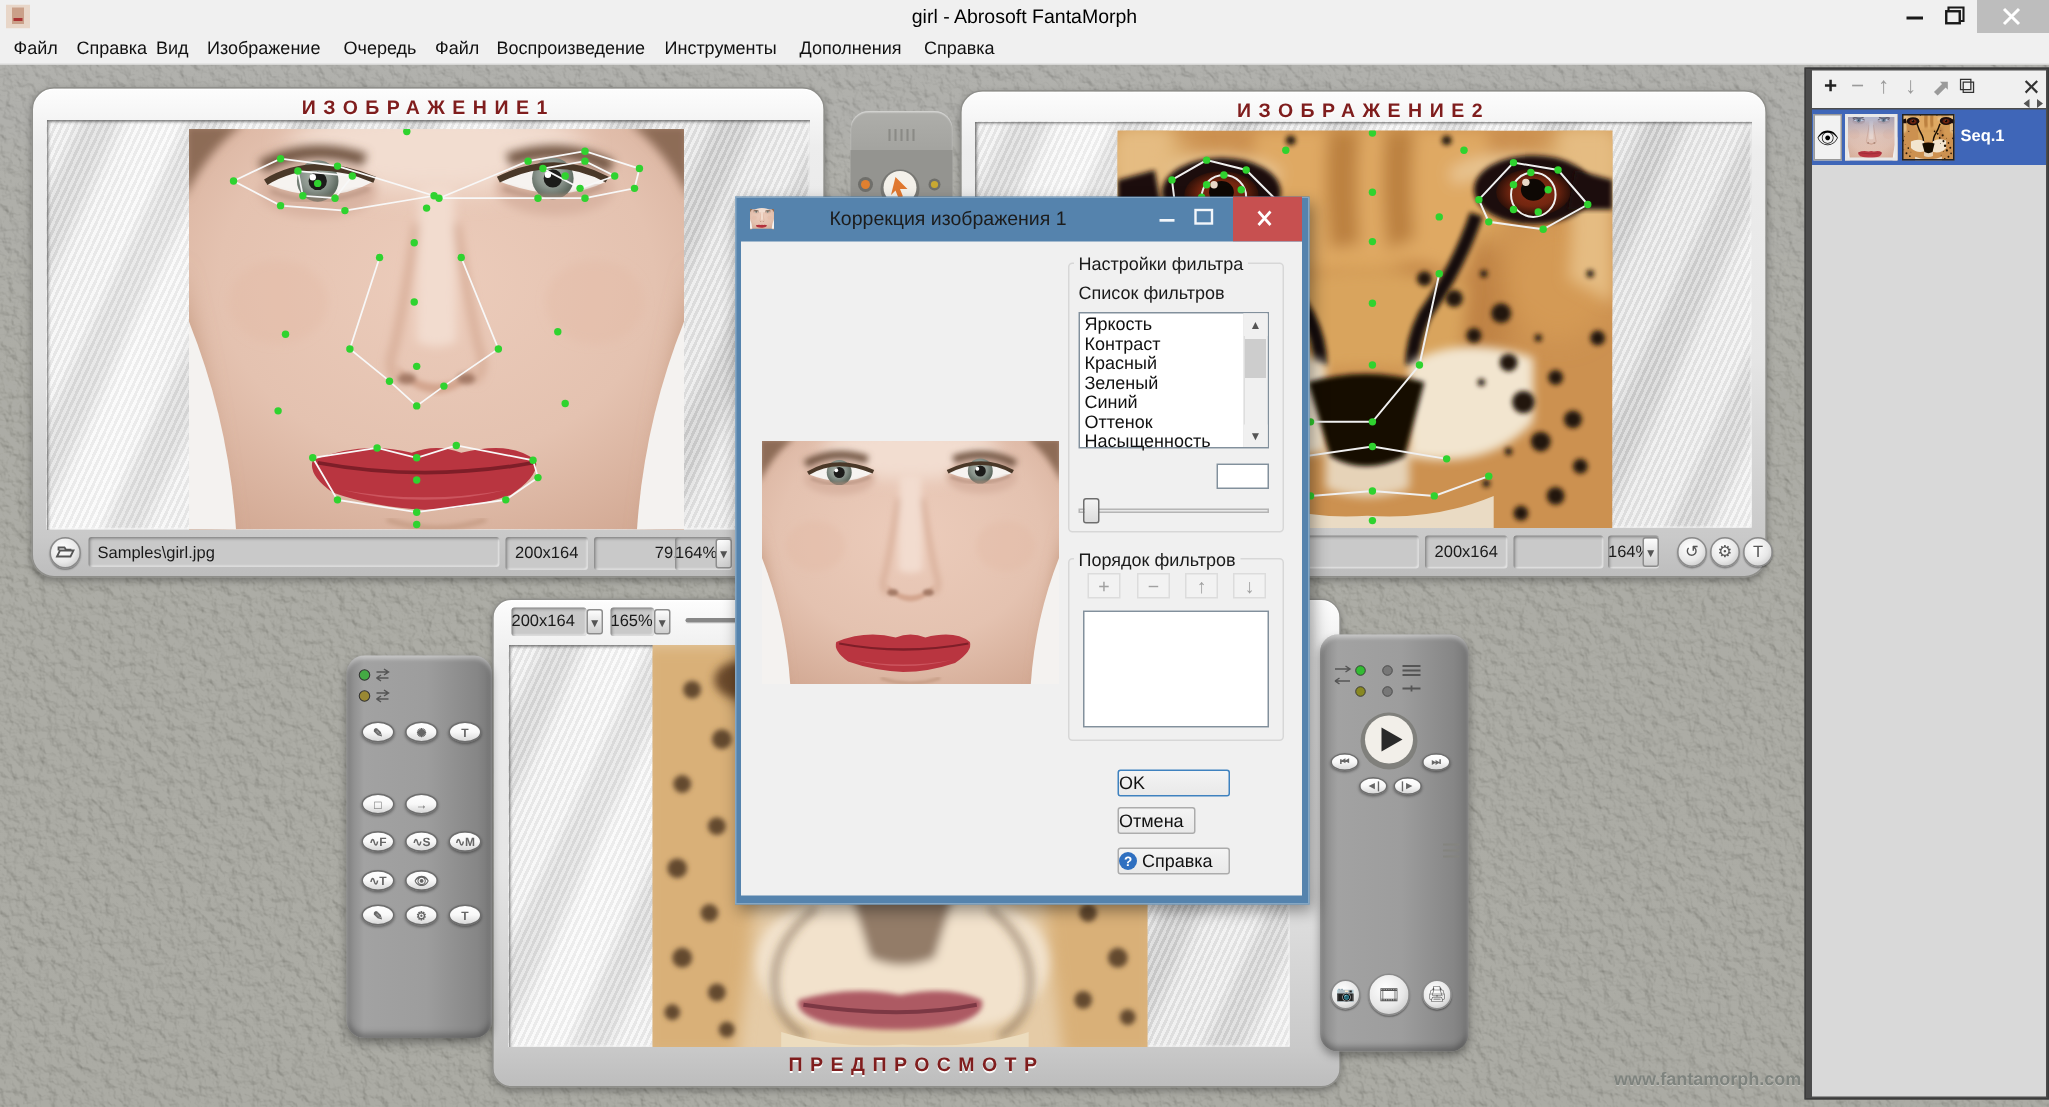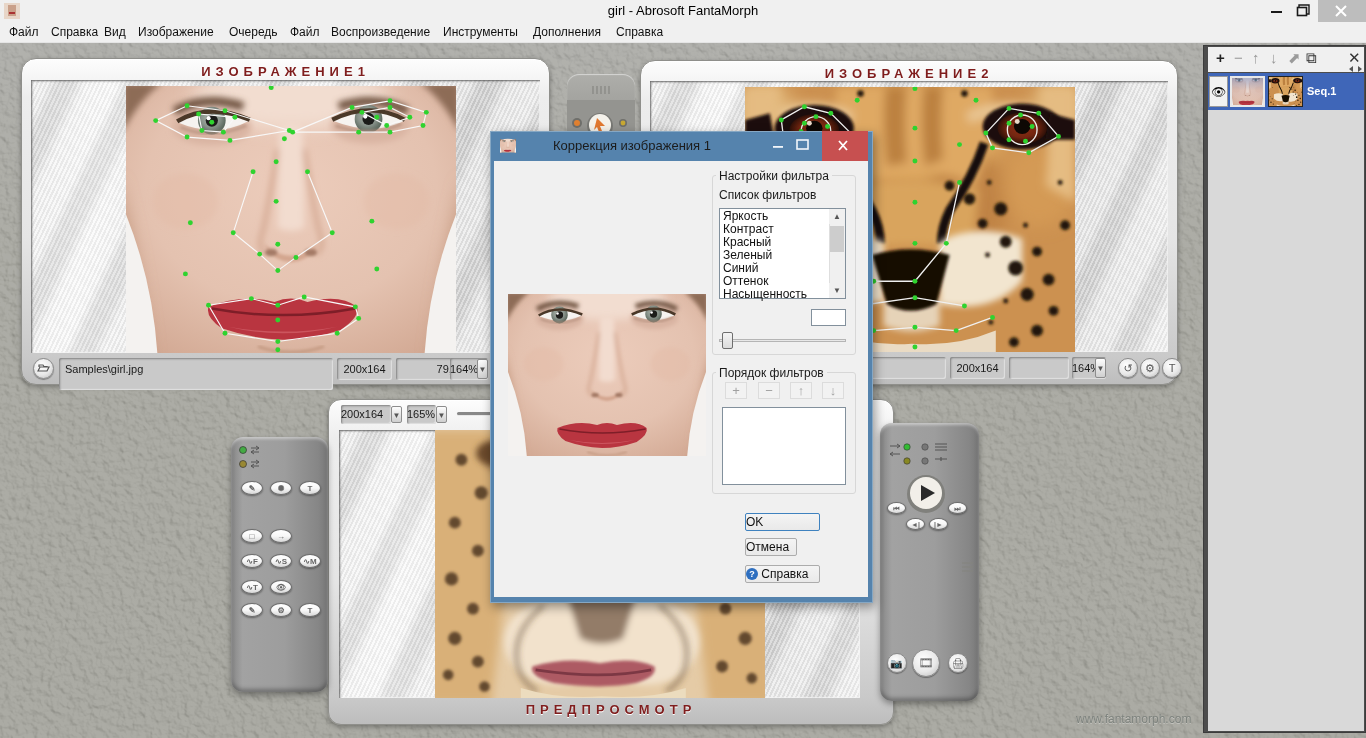--- a/index.html
+++ b/index.html
@@ -28,21 +28,21 @@
 #sbrow{left:1208px;top:73px;width:156px;height:37px;background:#3f66b8}
 #sbbody{left:1208px;top:110px;width:156px;height:621px;background:#d9d9d9}
 #dialog{left:490px;top:131px;width:383px;height:472px;background:#5583ad;box-shadow:0 0 0 1px #86a7c3 inset, 2px 4px 10px rgba(0,0,0,.4)}
 #dlgcontent{left:494px;top:161px;width:374px;height:436px;background:#f0f0f0}
 #dlgtitle{left:553px;top:138px;font-size:13px;color:#1c1c1c}
 .grp{border:1px solid #d7d7d7;border-radius:3px}
 .grplbl{position:absolute;background:#f0f0f0;font-size:12px;color:#1a1a1a;padding:0 3px}
 .white{background:#fff;border:1px solid #82909c}
 .btn{background:linear-gradient(180deg,#f4f4f4,#e9e9e9);border:1px solid #acacac;border-radius:2px;font-size:12px;color:#111;}
 .gbtn{background:#f2f2f2;border:1px solid #dcdcdc;color:#a0a0a0;text-align:center;font-size:13px}
-#url{left:1076px;top:712px;font-size:12px;font-weight:normal;color:#7e837e;text-shadow:0 1px 0 rgba(255,255,255,.3)}
+#url{left:1076px;top:712px;font-size:12px;font-weight:bold;color:#7e837e;text-shadow:0 1px 0 rgba(255,255,255,.3)}
 </style></head>
 <body>
 <div class="abs" id="mainbg"></div>
 <svg class="abs" style="left:0;top:43px" width="1366" height="695">
     <filter id="nz" x="0" y="0" width="100%" height="100%">
       <feTurbulence type="fractalNoise" baseFrequency="0.14" numOctaves="4" seed="3" result="n"></feTurbulence>
       <feDiffuseLighting in="n" lighting-color="#ffffff" surfaceScale="2.1" diffuseConstant="1.1">
         <feDistantLight azimuth="135" elevation="58"></feDistantLight>
       </feDiffuseLighting>
     </filter>
@@ -94,21 +94,21 @@
 <div class="abs panel" style="left:21px;top:58px;width:529px;height:327px"></div>
 <div class="abs ptitle" style="left:21px;top:64px;width:529px">ИЗОБРАЖЕНИЕ1</div>
 <div class="abs inner" style="left:31px;top:80px;width:509px;height:273px"></div>
 <svg class="abs" style="left:126px;top:86px" width="330" height="267" viewBox="0 0 200 162" preserveAspectRatio="none">
     <use href="#girlface"></use>
     <use href="#girlmesh"></use>
   </svg>
 <div class="abs cbtn" style="left:33px;top:358px;width:21px;height:21px"><svg width="19" height="19">
       <path d="M4 12 L6 8 H15 L13 12 Z M5 8 V6 h4 l1 1.5 h3 V8" fill="none" stroke="#555" stroke-width="1.2"></path>
     </svg></div>
-<div class="abs fld" style="left:59px;top:358px;width:274px;height:32px;padding-left:6px">Samples\girl.jpg</div>
+<div class="abs fld" style="left:59px;top:358px;width:274px;height:20px;padding-left:6px">Samples\girl.jpg</div>
 <div class="abs fld ctr" style="left:337px;top:358px;width:55px;height:22px">200x164</div>
 <div class="abs fld" style="left:396px;top:358px;width:69px;height:22px;text-align:right;padding-right:7px">79,1</div>
 <div class="abs fld ctr" style="left:450px;top:358px;width:38px;height:22px;padding-right:10px">164%</div>
 <div class="abs drop" style="left:477px;top:359px;width:11px;height:20px;line-height:20px">▼</div>
 
 <div class="abs panel" style="left:640px;top:60px;width:538px;height:325px"></div>
 <div class="abs ptitle" style="left:640px;top:66px;width:538px">ИЗОБРАЖЕНИЕ2</div>
 <div class="abs inner" style="left:650px;top:81px;width:518px;height:271px"></div>
 <svg class="abs" style="left:745px;top:87px" width="330" height="265" viewBox="0 0 200 161" preserveAspectRatio="none">
     <use href="#cheetahface"></use>

